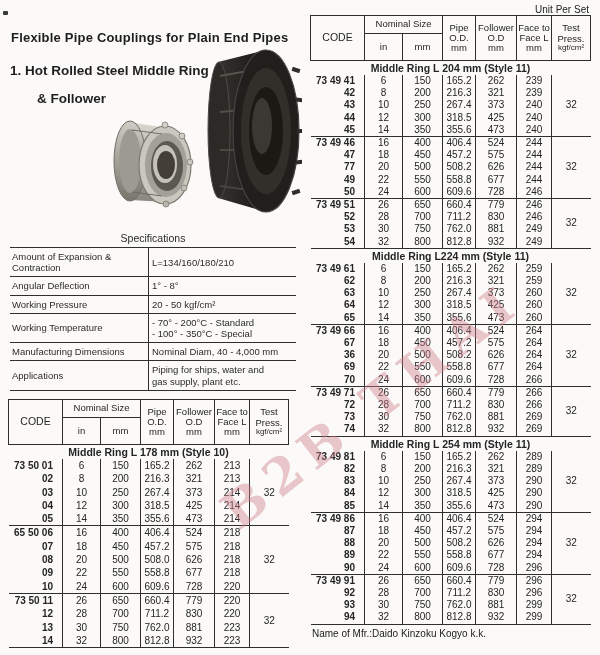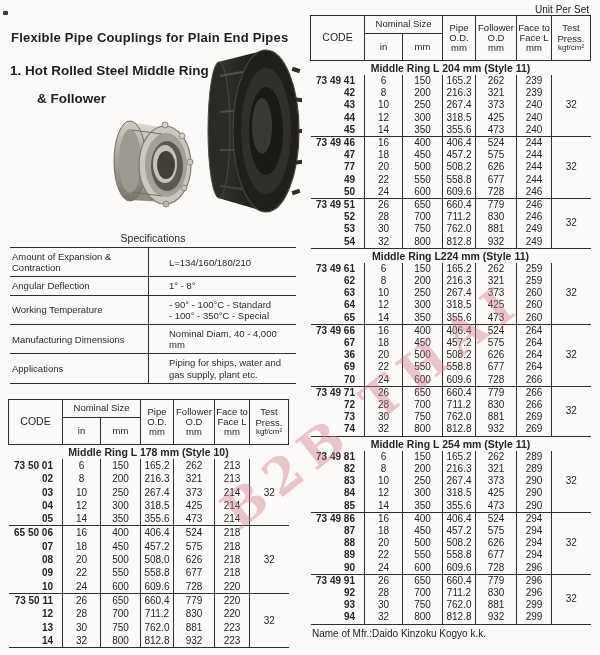--- a/index.html
+++ b/index.html
@@ -15,21 +15,21 @@
   .heading{font-size:13.5px;font-weight:bold;color:#1f1f1f;white-space:nowrap;}
   .spec-title{font-size:10.5px;color:#2a2a2a;text-align:center;}
   .unit-note{font-size:10px;color:#222;}
   .mfr-note{font-size:10px;color:#222;}
 
   
   .spec-table{border-collapse:collapse;width:286px;font-size:9.5px;color:#2b2b2b;border-top:1.5px solid #2f2f2f;border-bottom:1.5px solid #2f2f2f;table-layout:fixed;}
   .spec-table td{padding:3px 4px 3px 2px;vertical-align:middle;line-height:1.18;border-bottom:1.2px solid #2f2f2f;}
   .spec-table tr:last-child td{border-bottom:none;}
   .spec-table td.lbl{width:132px;}
-  .spec-table td.val{border-left:1.2px solid #2f2f2f;padding-left:20px;}
+  .spec-table td.val{border-left:1.2px solid #2f2f2f;padding-left:3px;}
 
   
   .ptable{border-collapse:collapse;table-layout:fixed;font-size:10px;color:#252525;border-bottom:1.6px solid #2f2f2f;}
   .ptable th,.ptable td{padding:0;font-weight:normal;overflow:hidden;white-space:nowrap;}
   .ptable thead th{border:1.1px solid #2f2f2f;text-align:center;font-size:9.5px;line-height:1.08;vertical-align:middle;margin-left:29px;}
   .ptable thead th{border-top:1.6px solid #2f2f2f;}
   .ptable thead th.hb{border-bottom:1.6px solid #2f2f2f;}
   .ptable thead th .sm{font-size:8px;}
   .ptable td.v{border-left:1.1px solid #2f2f2f;}
   .ptable tr.sec td{border-top:1.6px solid #2f2f2f;font-weight:bold;text-align:center;font-size:10.5px;height:14px;line-height:14px;}
@@ -126,23 +126,29 @@
           <div>L=134/160/180/210</div>
         </td>
       </tr>
       <tr>
         <td class="lbl">Angular Deflection</td>
         <td class="val">
           <div>1° - 8°</div>
         </td>
       </tr>
       <tr>
+        <td class="lbl">Working Pressure</td>
+        <td class="val">
+          <div>20 - 50 kgf/cm²</div>
+        </td>
+      </tr>
+      <tr>
         <td class="lbl">Working Temperature</td>
         <td class="val">
-          <div>-  90°  - 100°C - Standard</div>
+          <div>-  70°  - 200°C - Standard</div>
           <div>- 100°  - 350°C - Special</div>
         </td>
       </tr>
       <tr>
         <td class="lbl">Manufacturing Dimensions</td>
         <td class="val">
           <div>Nominal Diam, 40 - 4,000 mm</div>
         </td>
       </tr>
       <tr>

